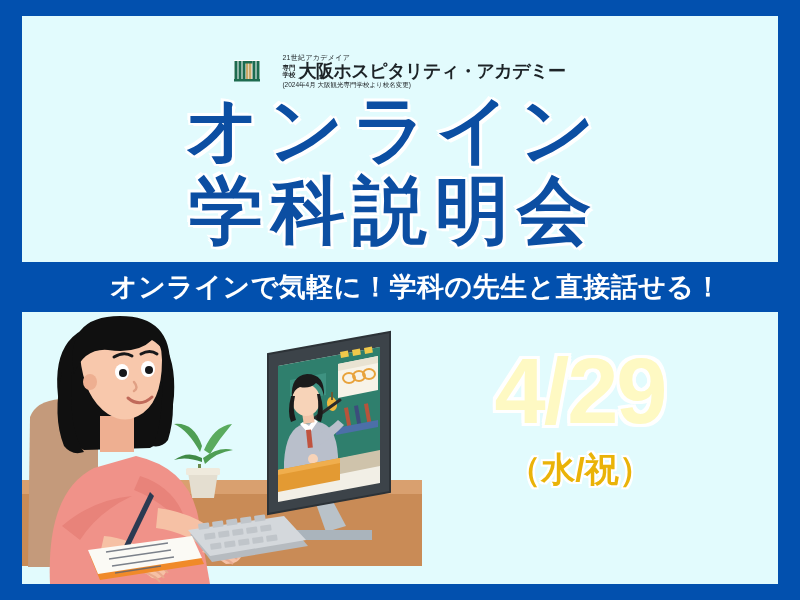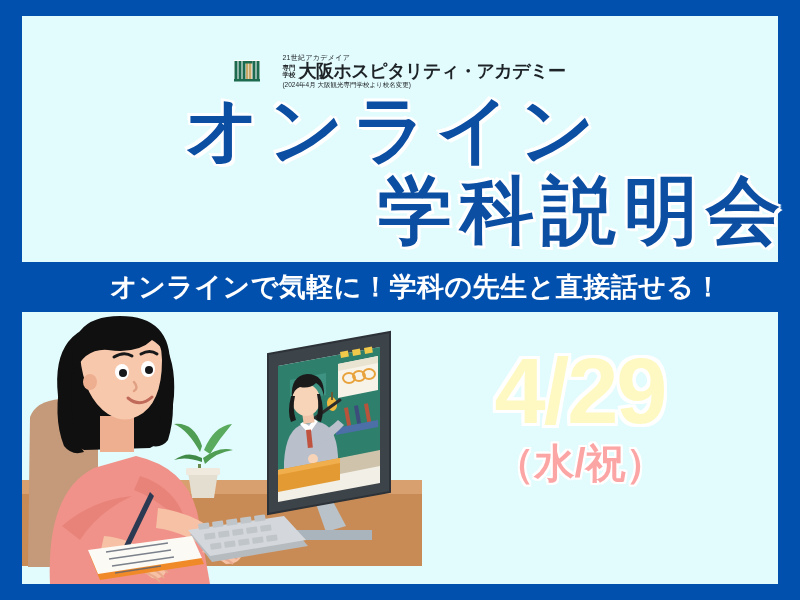--- a/index.html
+++ b/index.html
@@ -117,21 +117,21 @@
     line-height: 1.02;
     text-shadow:
       2px 0 0 #ffffff, -2px 0 0 #ffffff,
       0 2px 0 #ffffff, 0 -2px 0 #ffffff,
       2px 2px 0 #ffffff, -2px 2px 0 #ffffff,
       2px -2px 0 #ffffff, -2px -2px 0 #ffffff,
       3px 3px 0 #ffffff, -3px -3px 0 #ffffff;
   }
 
   .headline-line-1 { font-size: 74px; }
-  .headline-line-2 { font-size: 74px; margin-top: 6px; text-align: right; }
+  .headline-line-2 { font-size: 74px; margin-top: 6px; }
 
   
   .subbanner {
     position: absolute;
     left: 0;
     top: 262px;
     width: 800px;
     height: 50px;
     background: #0250ae;
     display: flex;
@@ -166,25 +166,25 @@
     line-height: 1;
     letter-spacing: -2px;
     text-shadow:
       3px 0 0 #ffffff, -3px 0 0 #ffffff,
       0 3px 0 #ffffff, 0 -3px 0 #ffffff,
       3px 3px 0 #ffffff, -3px 3px 0 #ffffff,
       3px -3px 0 #ffffff, -3px -3px 0 #ffffff;
   }
 
   .date-sub {
-    font-size: 40px;
-    font-weight: bold;
-    color: #fca5a5;
+    font-size: 34px;
+    font-weight: bold;
+    color: #eab308;
     line-height: 1;
-    margin-top: 6px;
+    margin-top: 15px;
     letter-spacing: 0px;
     text-shadow:
       2px 0 0 #ffffff, -2px 0 0 #ffffff,
       0 2px 0 #ffffff, 0 -2px 0 #ffffff,
       2px 2px 0 #ffffff, -2px 2px 0 #ffffff,
       2px -2px 0 #ffffff, -2px -2px 0 #ffffff;
   }
 
   
   .illustration {

